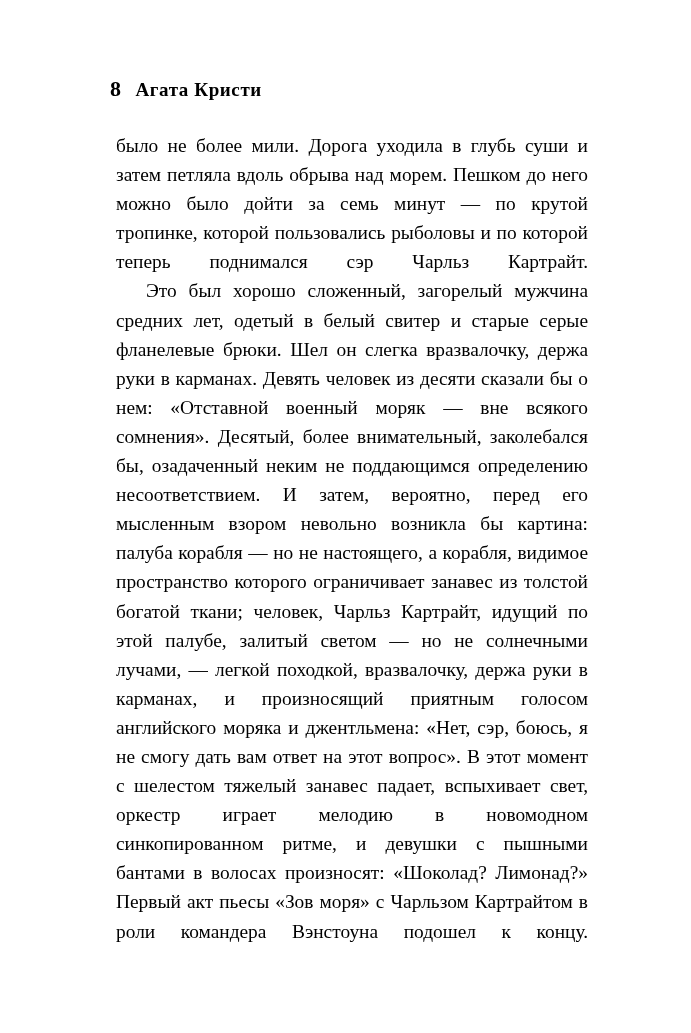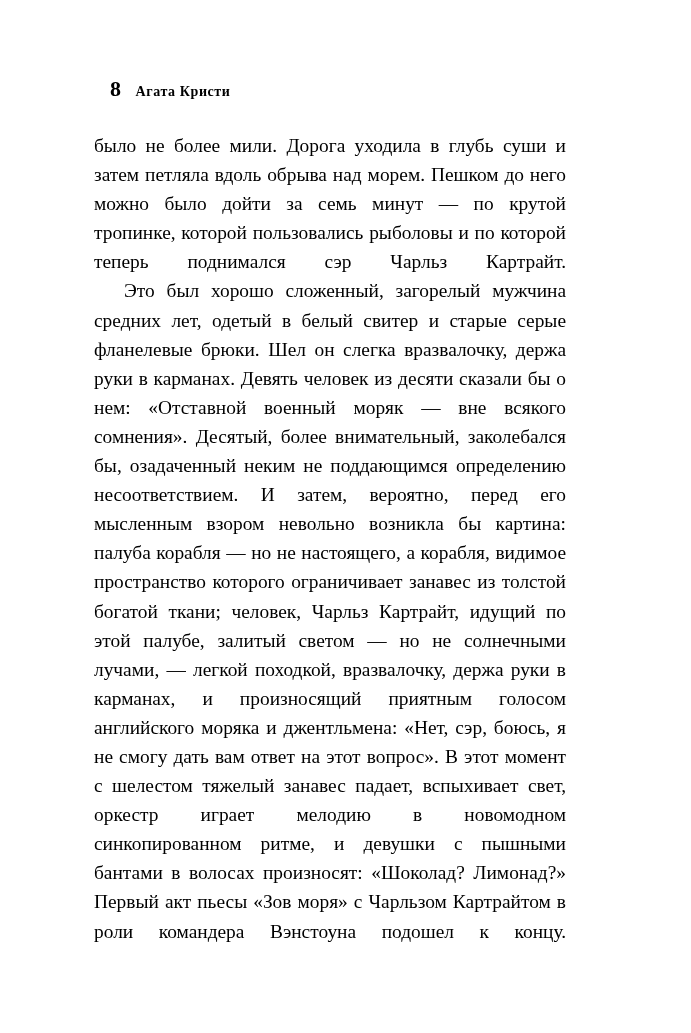--- a/index.html
+++ b/index.html
@@ -28,27 +28,27 @@
   .folio {
     font-family: "Liberation Serif", "DejaVu Serif", serif;
     font-weight: bold;
     font-size: 22px;
     line-height: 1;
     letter-spacing: 0.5px;
   }
   .running-title {
     font-family: "Liberation Serif", "DejaVu Serif", serif;
     font-weight: bold;
-    font-size: 14px;
+    font-size: 19px;
     line-height: 1;
     letter-spacing: 0.6px;
   }
   .body-text {
     position: absolute;
-    left: 94px;
+    left: 116px;
     top: 131px;
     width: 472px;
     font-size: 19.4px;
     line-height: 29.1px;
     text-align: justify;
     text-justify: inter-word;
     hyphens: manual;
     -webkit-hyphens: manual;
     word-spacing: 0.2px;
   }

